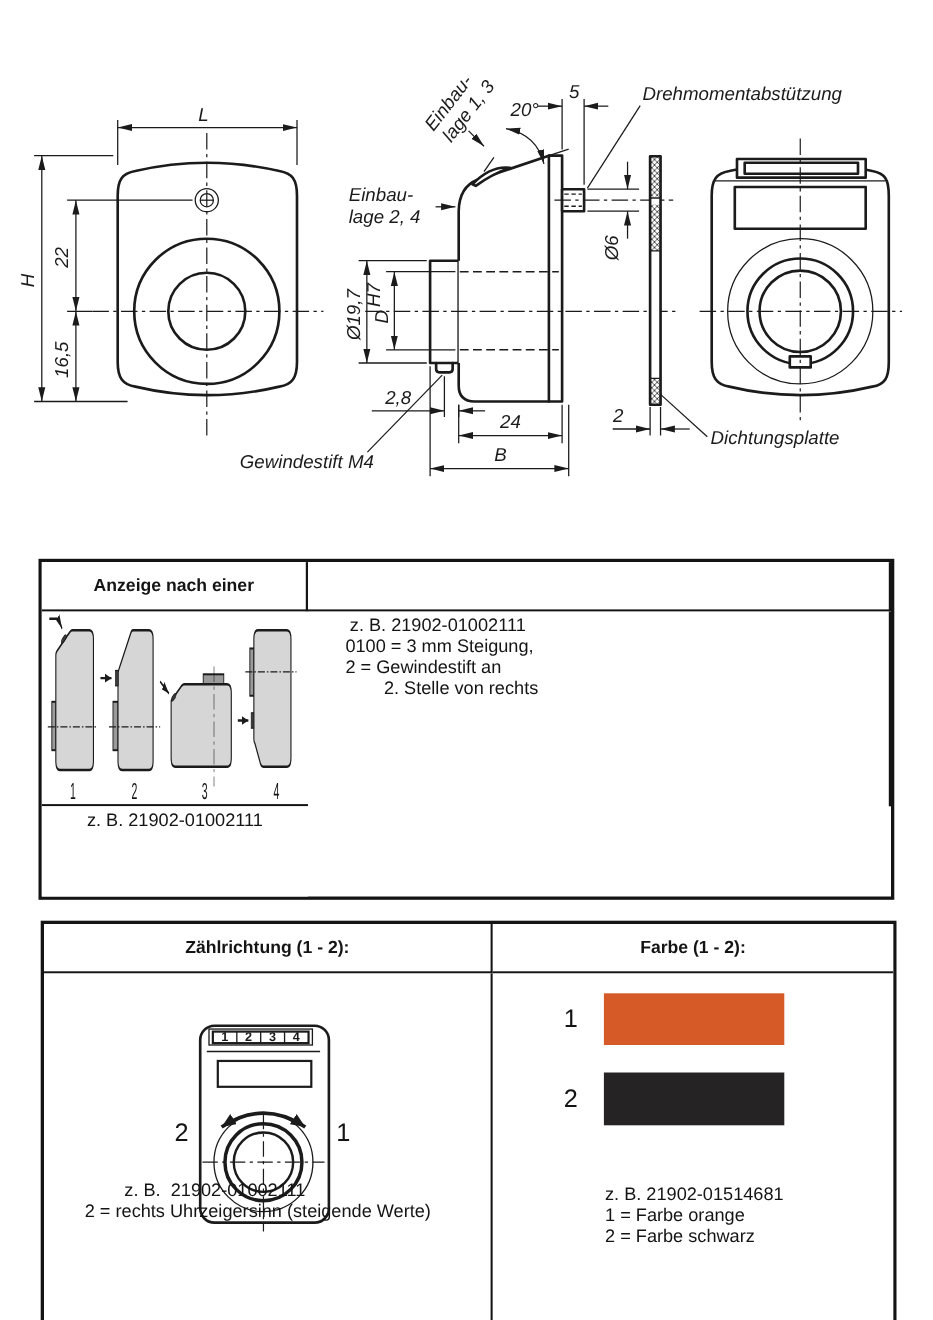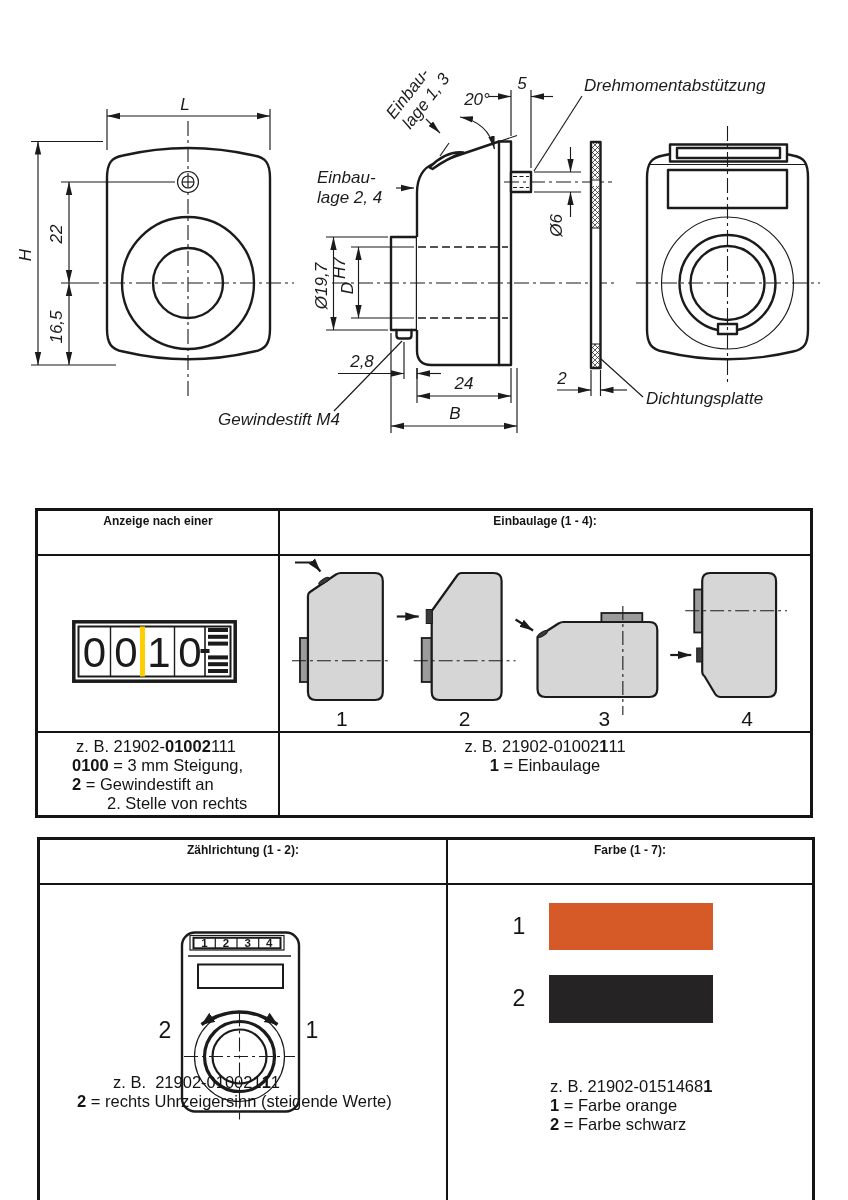--- a/index.html
+++ b/index.html
@@ -18,23 +18,23 @@
   .dwg text{fill:#1b1b1b;font-size:17px;font-style:italic;font-family:"Liberation Sans",sans-serif}
   .sup{font-size:11px}
 
   
   .tbl{position:absolute;border:3px solid #141414;display:grid;background:#fff}
   .t1{left:35px;top:508px;width:778px;height:310px;grid-template-columns:242px 1fr;grid-template-rows:45px 177px auto}
   .t2{left:37px;top:837px;width:778px;height:433px;grid-template-columns:408px 1fr;grid-template-rows:45px auto}
   .cell{position:relative;background:#fff}
   .bR{border-right:2px solid #141414}
   .bB{border-bottom:2px solid #141414}
-  .hdr{display:flex;flex-direction:row;justify-content:center;font-weight:bold;font-size:12px;line-height:20px;text-align:center}
+  .hdr{display:flex;flex-direction:column;justify-content:center;font-weight:bold;font-size:16px;line-height:20px;text-align:center}
   .ex{font-size:16.5px;line-height:19px;white-space:nowrap}
-  .sb{font-weight:bold}
+  .sb{font-weight:normal}
   .txtblk{position:absolute}
   .ctr{text-align:center;width:100%}
 
   .counter-wrap{position:absolute;left:34px;top:64px;width:165px;height:63px}
   .figsvg{position:absolute;inset:0;width:100%;height:100%}
 
   .swatch{position:absolute;border:none}
   .swnum{position:absolute;font-size:23px;color:#141414;width:34px;text-align:center}
 </style>
 </head>
@@ -177,23 +177,20 @@
       <circle class="ln" stroke-width="4.4" cx="727.5" cy="283" r="48"></circle>
       <circle class="ln" cx="727.5" cy="283" r="37"></circle>
       <rect class="lnf" stroke-width="2.1" x="718" y="324" width="19" height="10"></rect>
       <path class="cl" d="M727.5,126 V382 M636,283 H820"></path>
     </g>
   </svg>
 
   <div class="tbl t1">
     <div class="cell bR bB hdr">
       <div>Anzeige nach einer</div>
-    </div>
-    <div class="cell bB hdr">
-      <div>Einbaulage (1 - 4):</div>
     </div>
 
     <div class="cell bR bB">
       <div class="counter-wrap">
         <svg class="figsvg" viewBox="0 0 165 63">
           <rect x="1.8" y="1.8" width="161.4" height="59.4" fill="#fff" stroke="#1b1b1b" stroke-width="3.5"></rect>
           <rect x="6.5" y="6.5" width="152" height="50" fill="#fff" stroke="#1b1b1b" stroke-width="2"></rect>
           <line x1="38.5" y1="6.5" x2="38.5" y2="56.5" stroke="#1b1b1b" stroke-width="1.4"></line>
           <rect x="68" y="6.5" width="5" height="50" fill="#ffcf00"></rect>
           <line x1="102.5" y1="6.5" x2="102.5" y2="56.5" stroke="#1b1b1b" stroke-width="1.4"></line>
@@ -276,31 +273,30 @@
         <div style="padding-left:4px"><span>z. B. 21902-</span><span class="sb">01002</span><span>111</span></div>
         <div><span class="sb">0100</span><span> = 3 mm Steigung,</span></div>
         <div><span class="sb">2</span><span> = Gewindestift an</span></div>
         <div style="padding-left:35px"><span>2. Stelle von rechts</span></div>
       </div>
     </div>
 
     <div class="cell">
       <div class="txtblk ex ctr" style="top:4px">
         <div><span>z. B. 21902-01002</span><span class="sb">1</span><span>11</span></div>
-        <div><span class="sb">1</span><span> = Einbaulage</span></div>
       </div>
     </div>
   </div>
 
   <div class="tbl t2">
     <div class="cell bR bB hdr">
       <div>Zählrichtung (1 - 2):</div>
     </div>
     <div class="cell bB hdr">
-      <div>Farbe (1 - 7):</div>
+      <div>Farbe (1 - 2):</div>
     </div>
 
     <div class="cell bR">
       <svg class="figsvg" viewBox="0 0 406 293">
         <defs>
           <marker id="ar3" markerUnits="userSpaceOnUse" markerWidth="15" markerHeight="12" refX="13" refY="5.5" orient="auto-start-reverse">
             <path d="M0,0 L13,5.5 L0,11 Z" fill="#1b1b1b"></path>
           </marker>
         </defs>
         <rect x="142" y="3" width="117" height="179" rx="13" fill="#fff" stroke="#1b1b1b" stroke-width="2.4"></rect>

